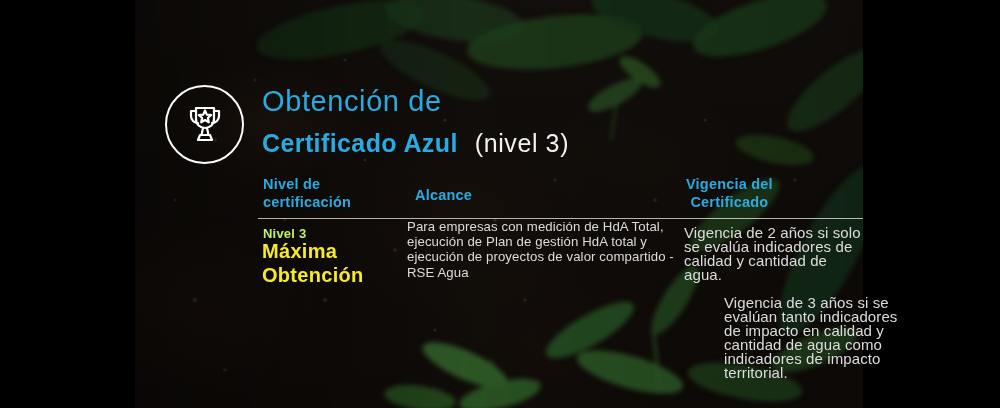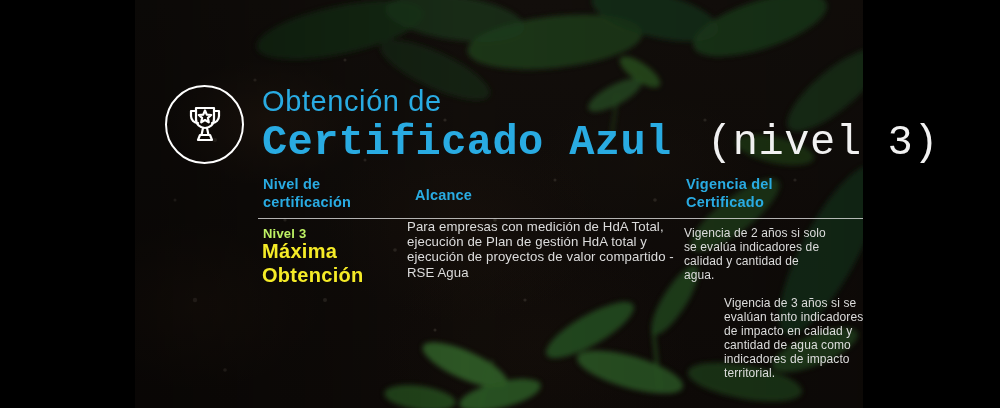--- a/index.html
+++ b/index.html
@@ -44,35 +44,35 @@
 
   
   .title-line1{
     position:absolute;left:262px;top:82px;
     font-size:29px;line-height:38px;font-weight:500;
     letter-spacing:.6px;color:var(--accent-blue);
     white-space:nowrap;
   }
   .title-line2{
     position:absolute;left:262px;top:123px;
-    font-size:42px;line-height:40px;white-space:nowrap;font-family:Liberation Mono, monospace;
+    font-size:25px;line-height:40px;white-space:nowrap;
   }
   .title-line2 .strong{font-weight:800;color:var(--accent-blue);letter-spacing:.4px;}
   .title-line2 .rest{font-weight:400;color:#F1F1F1;letter-spacing:.6px;margin-left:10px;}
 
   
   .col-header{
     position:absolute;
     color:var(--accent-blue);font-weight:700;
     font-size:14.5px;line-height:17.5px;letter-spacing:.2px;
     white-space:pre-line;
   }
   .hdr-nivel{left:263px;top:176px;}
   .hdr-alcance{left:415px;top:187px;}
-  .hdr-vigencia{left:686px;top:176px;}
+  .hdr-vigencia{left:686px;top:176px;text-align:center;}
 
   .divider{
     position:absolute;left:258px;top:218px;width:605px;height:1px;
     background:rgba(235,235,235,.75);
   }
 
   .nivel-label{
     position:absolute;left:263px;top:226px;
     font-size:13px;font-weight:700;color:#bef264;letter-spacing:.2px;
   }
@@ -82,21 +82,21 @@
     color:var(--accent-yellow);letter-spacing:.3px;
     white-space:pre-line;
   }
   .alcance-body{
     position:absolute;left:407px;top:219px;
     font-size:13.2px;line-height:15.2px;color:var(--body-text);
     letter-spacing:.1px;white-space:pre-line;
   }
   .vigencia-body{
     position:absolute;left:684px;top:226px;
-    font-size:12px;line-height:14px;color:var(--body-text);
+    font-size:15px;line-height:14px;color:var(--body-text);
     letter-spacing:.1px;
   }
   .vigencia-body .para{white-space:pre-line;}
   .vigencia-body .para + .para{margin-top:14px;margin-left:40px;}
 </style>
 </head>
 <body>
 
 <div class="stage">
 

